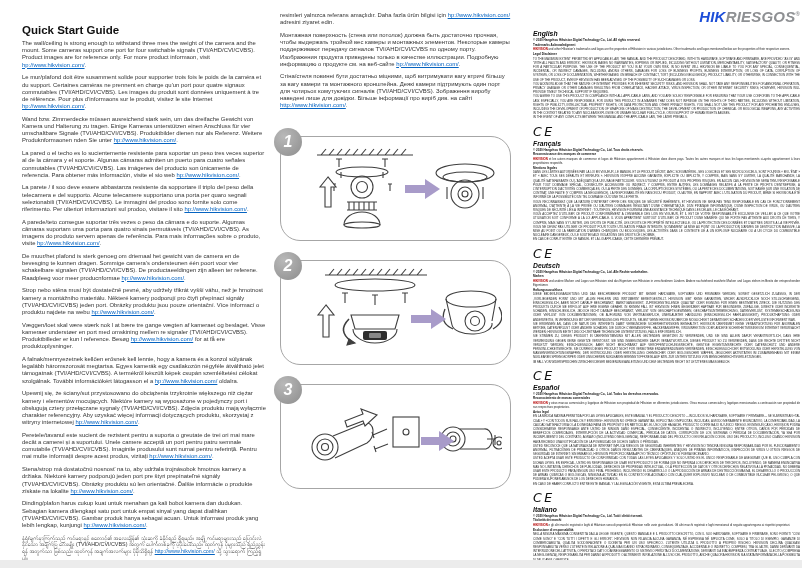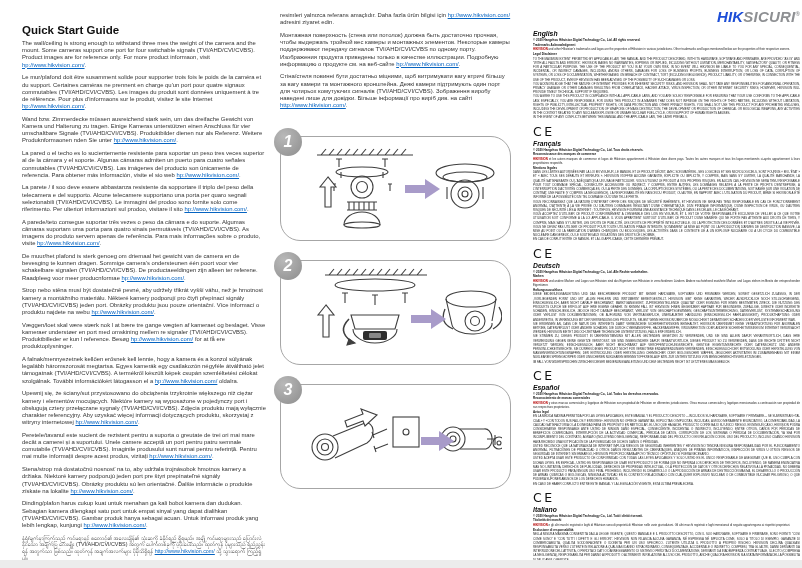--- a/index.html
+++ b/index.html
@@ -28,21 +28,21 @@
   .logo{font-style:italic;font-weight:bold;font-size:15px;letter-spacing:.2px;white-space:nowrap;}
   .logo .hik{color:#1d4ed8;}
   .logo .vision{color:#8e9093;}
   .logo .reg{font-size:6px;color:#8e9093;vertical-align:super;font-style:normal;}
   .lang-title{font-size:6.8px;font-weight:bold;font-style:italic;margin:1px 0 1px 0;color:#0d0d0d;}
   .copyright{font-size:3px;font-weight:bold;margin:0 0 .5px 0;color:#111;}
   .sub-head{font-size:3px;font-weight:bold;margin:0 0 .5px 0;color:#111;}
   .tm-text{font-size:2.9px;line-height:1.4;margin:0 0 1px 0;text-align:justify;color:#222;}
   .tm-text .brand{color:#b30000;font-weight:bold;}
   .legal-text{font-size:2.9px;line-height:1.45;text-align:justify;white-space:pre-line;margin:0;color:#1f1f1f;}
-  .ce-mark{font-size:12.5px;font-weight:500;letter-spacing:2.5px;margin:4px 0 1px 0;color:#101010;font-family:"DejaVu Sans",sans-serif;}
+  .ce-mark{font-size:12.5px;font-weight:500;letter-spacing:2.5px;margin:4px 0 1px 0;color:#101010;font-family:"DejaVu Sans",sans-serif;font-style:italic;}
 
   .footer-bar{position:absolute;left:0;right:0;bottom:0;height:8px;background:#ececec;}
 </style>
 </head>
 <body>
 
 <div class="page">
 
   <div class="col-left">
     <h1 class="doc-title">Quick Start Guide</h1>
@@ -143,21 +143,21 @@
           <circle cx="212" cy="56" r="6"></circle>
           <circle cx="212" cy="56" r="2"></circle>
         </g>
         <polygon fill="#a89bc9" points="134,48 152,48 152,42 167,52 152,62 152,56 134,56" transform="translate(0,2)"></polygon>
       </svg>
     </div>
   </div>
 
   <div class="col-right">
     <div class="logo-row">
-      <span class="logo"><span class="hik">HIK</span><span class="vision">SICURI</span><span class="reg">®</span></span>
+      <span class="logo"><span class="hik">HIK</span><span class="vision">RIESGOS</span><span class="reg">®</span></span>
     </div>
 
     <section class="lang-section">
       <h2 class="lang-title">English</h2>
       <p class="copyright">© 2020 Hangzhou Hikvision Digital Technology Co., Ltd. All rights reserved.</p>
       <p class="sub-head">Trademarks Acknowledgment</p>
       <p class="tm-text"><span class="brand">HIKVISION</span> <span>and other Hikvision's trademarks and logos are the properties of Hikvision in various jurisdictions. Other trademarks and logos mentioned below are the properties of their respective owners.</span></p>
       <p class="sub-head">Legal Disclaimer</p>
       <p class="legal-text">TO THE MAXIMUM EXTENT PERMITTED BY APPLICABLE LAW, THE MANUAL AND THE PRODUCT DESCRIBED, WITH ITS HARDWARE, SOFTWARE AND FIRMWARE, ARE PROVIDED "AS IS" AND "WITH ALL FAULTS AND ERRORS". HIKVISION MAKES NO WARRANTIES, EXPRESS OR IMPLIED, INCLUDING WITHOUT LIMITATION, MERCHANTABILITY, SATISFACTORY QUALITY, OR FITNESS FOR A PARTICULAR PURPOSE. THE USE OF THE PRODUCT BY YOU IS AT YOUR OWN RISK. IN NO EVENT WILL HIKVISION BE LIABLE TO YOU FOR ANY SPECIAL, CONSEQUENTIAL, INCIDENTAL, OR INDIRECT DAMAGES, INCLUDING, AMONG OTHERS, DAMAGES FOR LOSS OF BUSINESS PROFITS, BUSINESS INTERRUPTION, OR LOSS OF DATA, CORRUPTION OF SYSTEMS, OR LOSS OF DOCUMENTATION, WHETHER BASED ON BREACH OF CONTRACT, TORT (INCLUDING NEGLIGENCE), PRODUCT LIABILITY, OR OTHERWISE, IN CONNECTION WITH THE USE OF THE PRODUCT, EVEN IF HIKVISION HAS BEEN ADVISED OF THE POSSIBILITY OF SUCH DAMAGES OR LOSS.
 YOU ACKNOWLEDGE THAT THE NATURE OF INTERNET PROVIDES FOR INHERENT SECURITY RISKS, AND HIKVISION SHALL NOT TAKE ANY RESPONSIBILITIES FOR ABNORMAL OPERATION, PRIVACY LEAKAGE OR OTHER DAMAGES RESULTING FROM CYBER-ATTACK, HACKER ATTACK, VIRUS INSPECTION, OR OTHER INTERNET SECURITY RISKS; HOWEVER, HIKVISION WILL PROVIDE TIMELY TECHNICAL SUPPORT IF REQUIRED.

